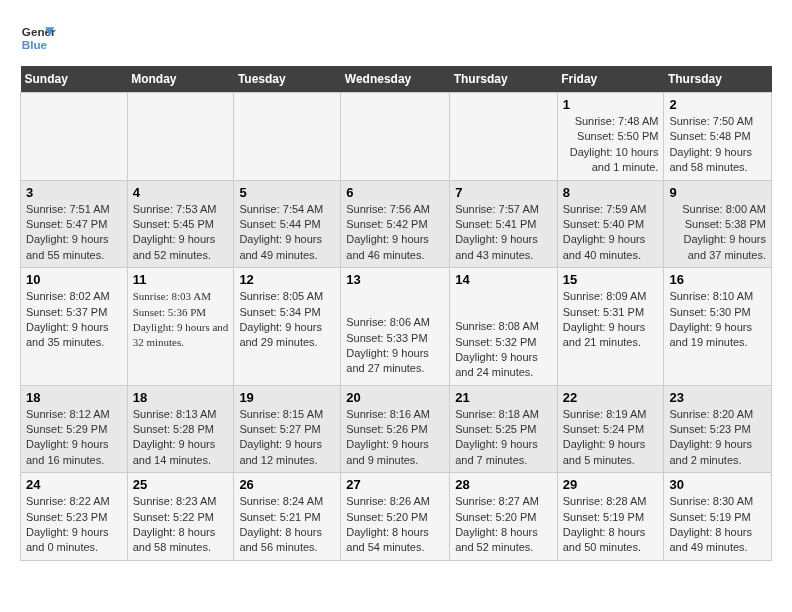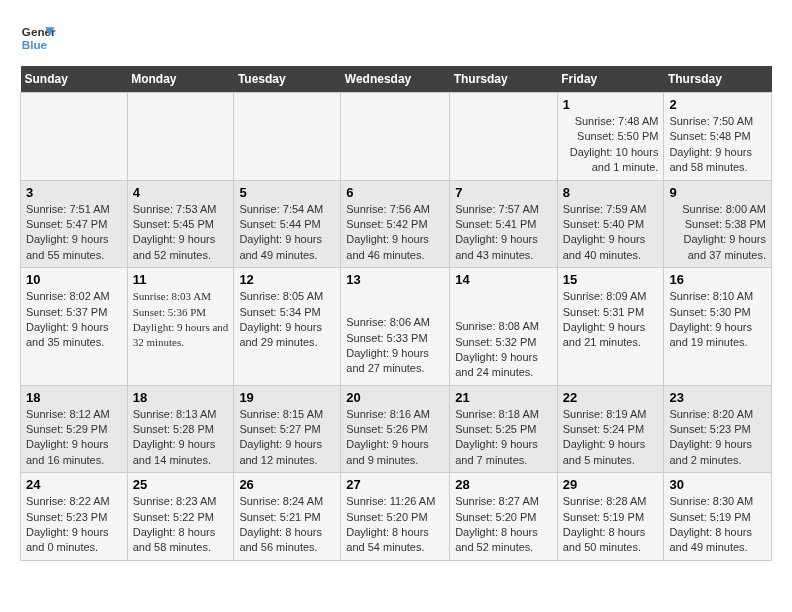--- a/index.html
+++ b/index.html
@@ -273,21 +273,21 @@
 Daylight: 8 hours and 58 minutes.</div>
         </td>
         <td>
           <span class="day-num">26</span>
           <div class="day-info" style="white-space: pre-line;">Sunrise: 8:24 AM
 Sunset: 5:21 PM
 Daylight: 8 hours and 56 minutes.</div>
         </td>
         <td>
           <span class="day-num">27</span>
-          <div class="day-info" style="white-space: pre-line;">Sunrise: 11:26 AM
+          <div class="day-info" style="white-space: pre-line;">Sunrise: 8:26 AM
 Sunset: 5:20 PM
 Daylight: 8 hours and 54 minutes.</div>
         </td>
         <td>
           <span class="day-num">28</span>
           <div class="day-info" style="white-space: pre-line;">Sunrise: 8:27 AM
 Sunset: 5:20 PM
 Daylight: 8 hours and 52 minutes.</div>
         </td>
         <td>

